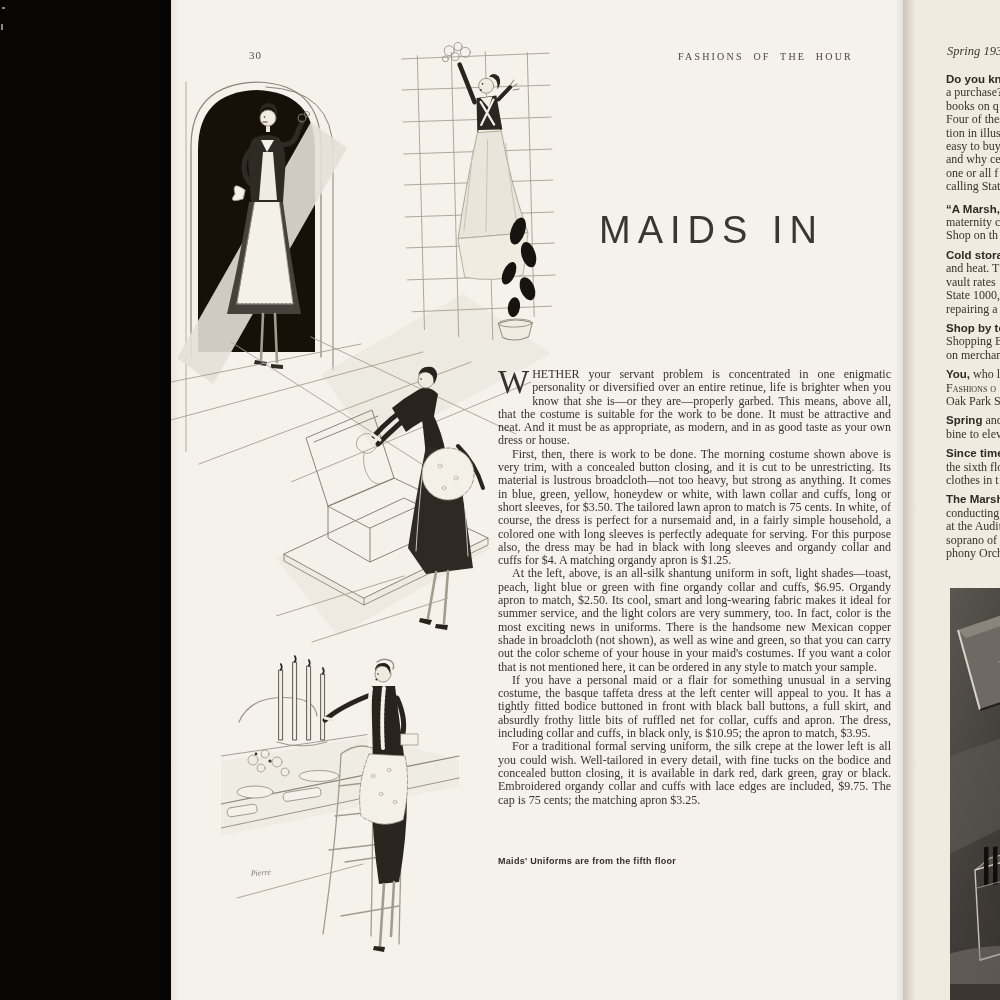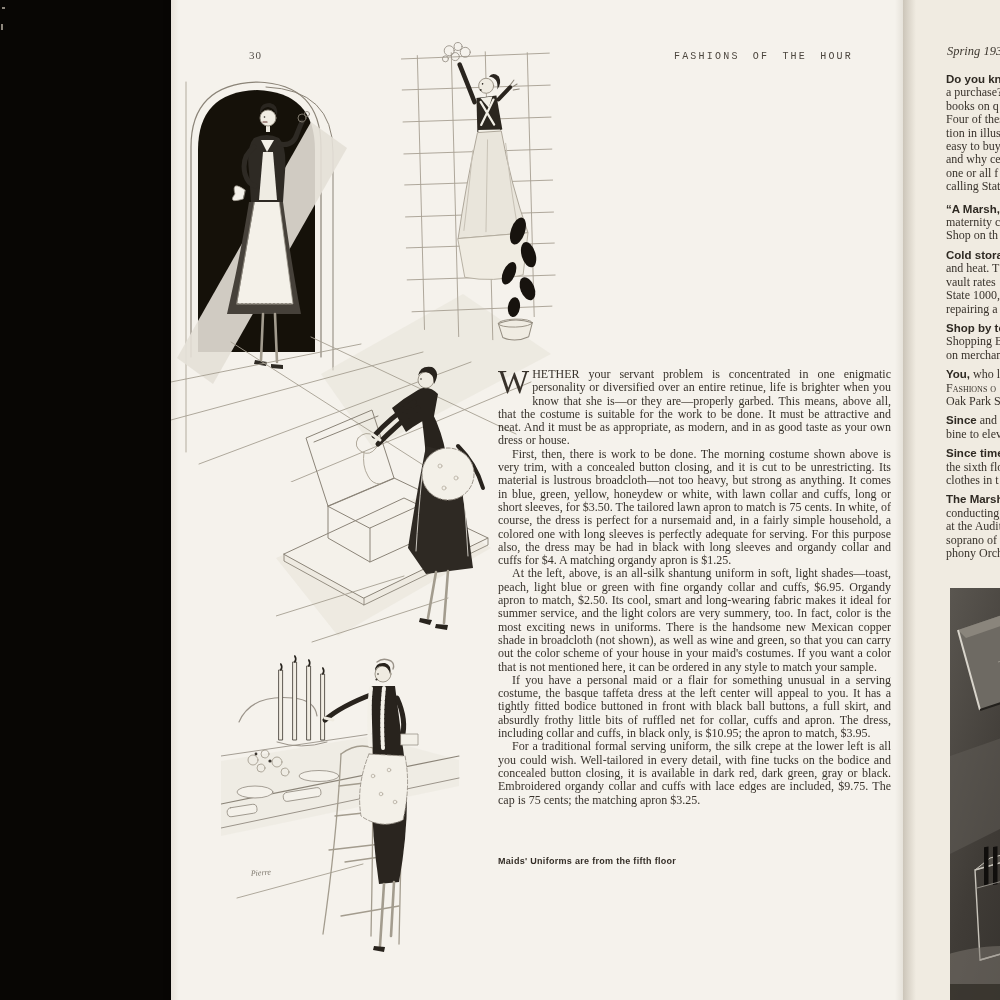--- a/index.html
+++ b/index.html
@@ -10,21 +10,21 @@
 
   .page{position:absolute;top:0;height:1000px;}
   .page.main{left:171px;width:740px;background:#f5f2ec;
     background-image:linear-gradient(to right, rgba(120,100,70,.10) 0, rgba(120,100,70,0) 8px),
                      linear-gradient(to left, rgba(95,82,58,.20) 0, rgba(95,82,58,0) 16px);}
   .page.rightp{left:903px;width:97px;background:#f0ebe1;overflow:hidden;
     background-image:linear-gradient(to right, rgba(75,62,42,.22) 0, rgba(75,62,42,0) 13px);}
 
   .pgnum{position:absolute;left:78px;top:49px;font-size:11px;color:#55504a;letter-spacing:1px;}
   .runhead{position:absolute;right:58px;top:51px;font-size:10px;color:#4c463e;
-           letter-spacing:2.2px;word-spacing:5px;font-family:Liberation Mono, monospace;}
+           letter-spacing:2.2px;word-spacing:5px;}
   .title{position:absolute;left:428px;top:200px;font-family:"Liberation Sans",sans-serif;
          font-size:38px;font-weight:400;color:#3a3631;letter-spacing:7px;line-height:60px;}
   .article{position:absolute;left:327px;top:368px;width:393px;font-size:12px;line-height:13.3px;
            color:#38322b;text-align:justify;}
   .article p{margin:0;}
   .article p.ind{text-indent:14px;}
   .dropcap{float:left;font-size:33px;line-height:26px;padding:1px 3px 0 0;color:#38322b;}
   .caption{position:absolute;left:327px;top:856px;width:393px;
            font-family:"Liberation Sans",sans-serif;font-weight:700;font-size:9px;
            color:#332d26;letter-spacing:.3px;}
@@ -256,20 +256,21 @@
           <line x1="163" y1="248" x2="159" y2="310" stroke="#a39c8e" stroke-width="2.6"></line>
           <line x1="173" y1="246" x2="170" y2="300" stroke="#a39c8e" stroke-width="2.6"></line>
           <path d="M 153,310 l 11,1 l -1,5 l -11,-2 Z" fill="#28231d"></path>
         </g>
         <line x1="16" y1="262" x2="142" y2="228" stroke="#a69f92" stroke-width="0.9"></line>
         <text x="30" y="240" font-size="8" font-style="italic" fill="#7b756a" transform="rotate(-4 30 240)">Pierre</text>
       </g>
     </svg>
 
     <div class="title">
+      <div>MAIDS IN</div>
     </div>
 
     <div class="article">
       <p><span class="dropcap">W</span><span>HETHER your servant problem is concentrated in one enigmatic personality or diversified over an entire retinue, life is brighter when you know that she is—or they are—properly garbed. This means, above all, that the costume is suitable for the work to be done. It must be attractive and neat. And it must be as appropriate, as modern, and in as good taste as your own dress or house.</span></p>
       <p class="ind">First, then, there is work to be done. The morning costume shown above is very trim, with a concealed button closing, and it is cut to be unrestricting. Its material is lustrous broadcloth—not too heavy, but strong as anything. It comes in blue, green, yellow, honeydew or white, with lawn collar and cuffs, long or short sleeves, for $3.50. The tailored lawn apron to match is 75 cents. In white, of course, the dress is perfect for a nursemaid and, in a fairly simple household, a colored one with long sleeves is perfectly adequate for serving. For this purpose also, the dress may be had in black with long sleeves and organdy collar and cuffs for $4. A matching organdy apron is $1.25.</p>
       <p class="ind">At the left, above, is an all-silk shantung uniform in soft, light shades—toast, peach, light blue or green with fine organdy collar and cuffs, $6.95. Organdy apron to match, $2.50. Its cool, smart and long-wearing fabric makes it ideal for summer service, and the light colors are very summery, too. In fact, color is the most exciting news in uniforms. There is the handsome new Mexican copper shade in broadcloth (not shown), as well as wine and green, so that you can carry out the color scheme of your house in your maid's costumes. If you want a color that is not mentioned here, it can be ordered in any style to match your sample.</p>
       <p class="ind">If you have a personal maid or a flair for something unusual in a serving costume, the basque taffeta dress at the left center will appeal to you. It has a tightly fitted bodice buttoned in front with black ball buttons, a full skirt, and absurdly frothy little bits of ruffled net for collar, cuffs and apron. The dress, including collar and cuffs, in black only, is $10.95; the apron to match, $3.95.</p>
       <p class="ind">For a traditional formal serving uniform, the silk crepe at the lower left is all you could wish. Well-tailored in every detail, with fine tucks on the bodice and concealed button closing, it is available in dark red, dark green, gray or black. Embroidered organdy collar and cuffs with lace edges are included, $9.75. The cap is 75 cents; the matching apron $3.25.</p>
     </div>
 
@@ -307,21 +308,21 @@
         <div class="noteline"><span class="lead">Shop by te</span></div>
         <div class="noteline">Shopping B</div>
         <div class="noteline">on merchan</div>
       </div>
       <div class="note">
         <div class="noteline"><span class="lead">You,</span> <span>who l</span></div>
         <div class="noteline sc">Fashions o</div>
         <div class="noteline">Oak Park S</div>
       </div>
       <div class="note">
-        <div class="noteline"><span class="lead">Since</span> <span>and</span></div>
+        <div class="noteline"><span class="lead">Spring</span> <span>and</span></div>
         <div class="noteline">bine to elev</div>
       </div>
       <div class="note">
         <div class="noteline"><span class="lead">Since time</span></div>
         <div class="noteline">the sixth flo</div>
         <div class="noteline">clothes in t</div>
       </div>
       <div class="note">
         <div class="noteline"><span class="lead">The Marsh</span></div>
         <div class="noteline">conducting,</div>

